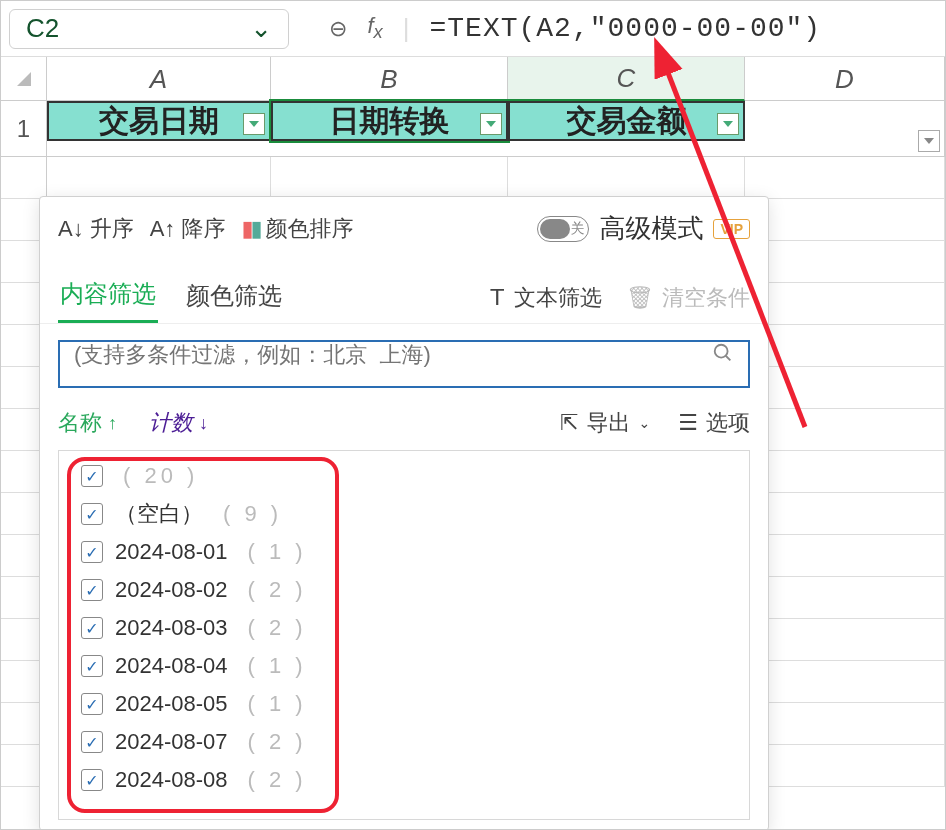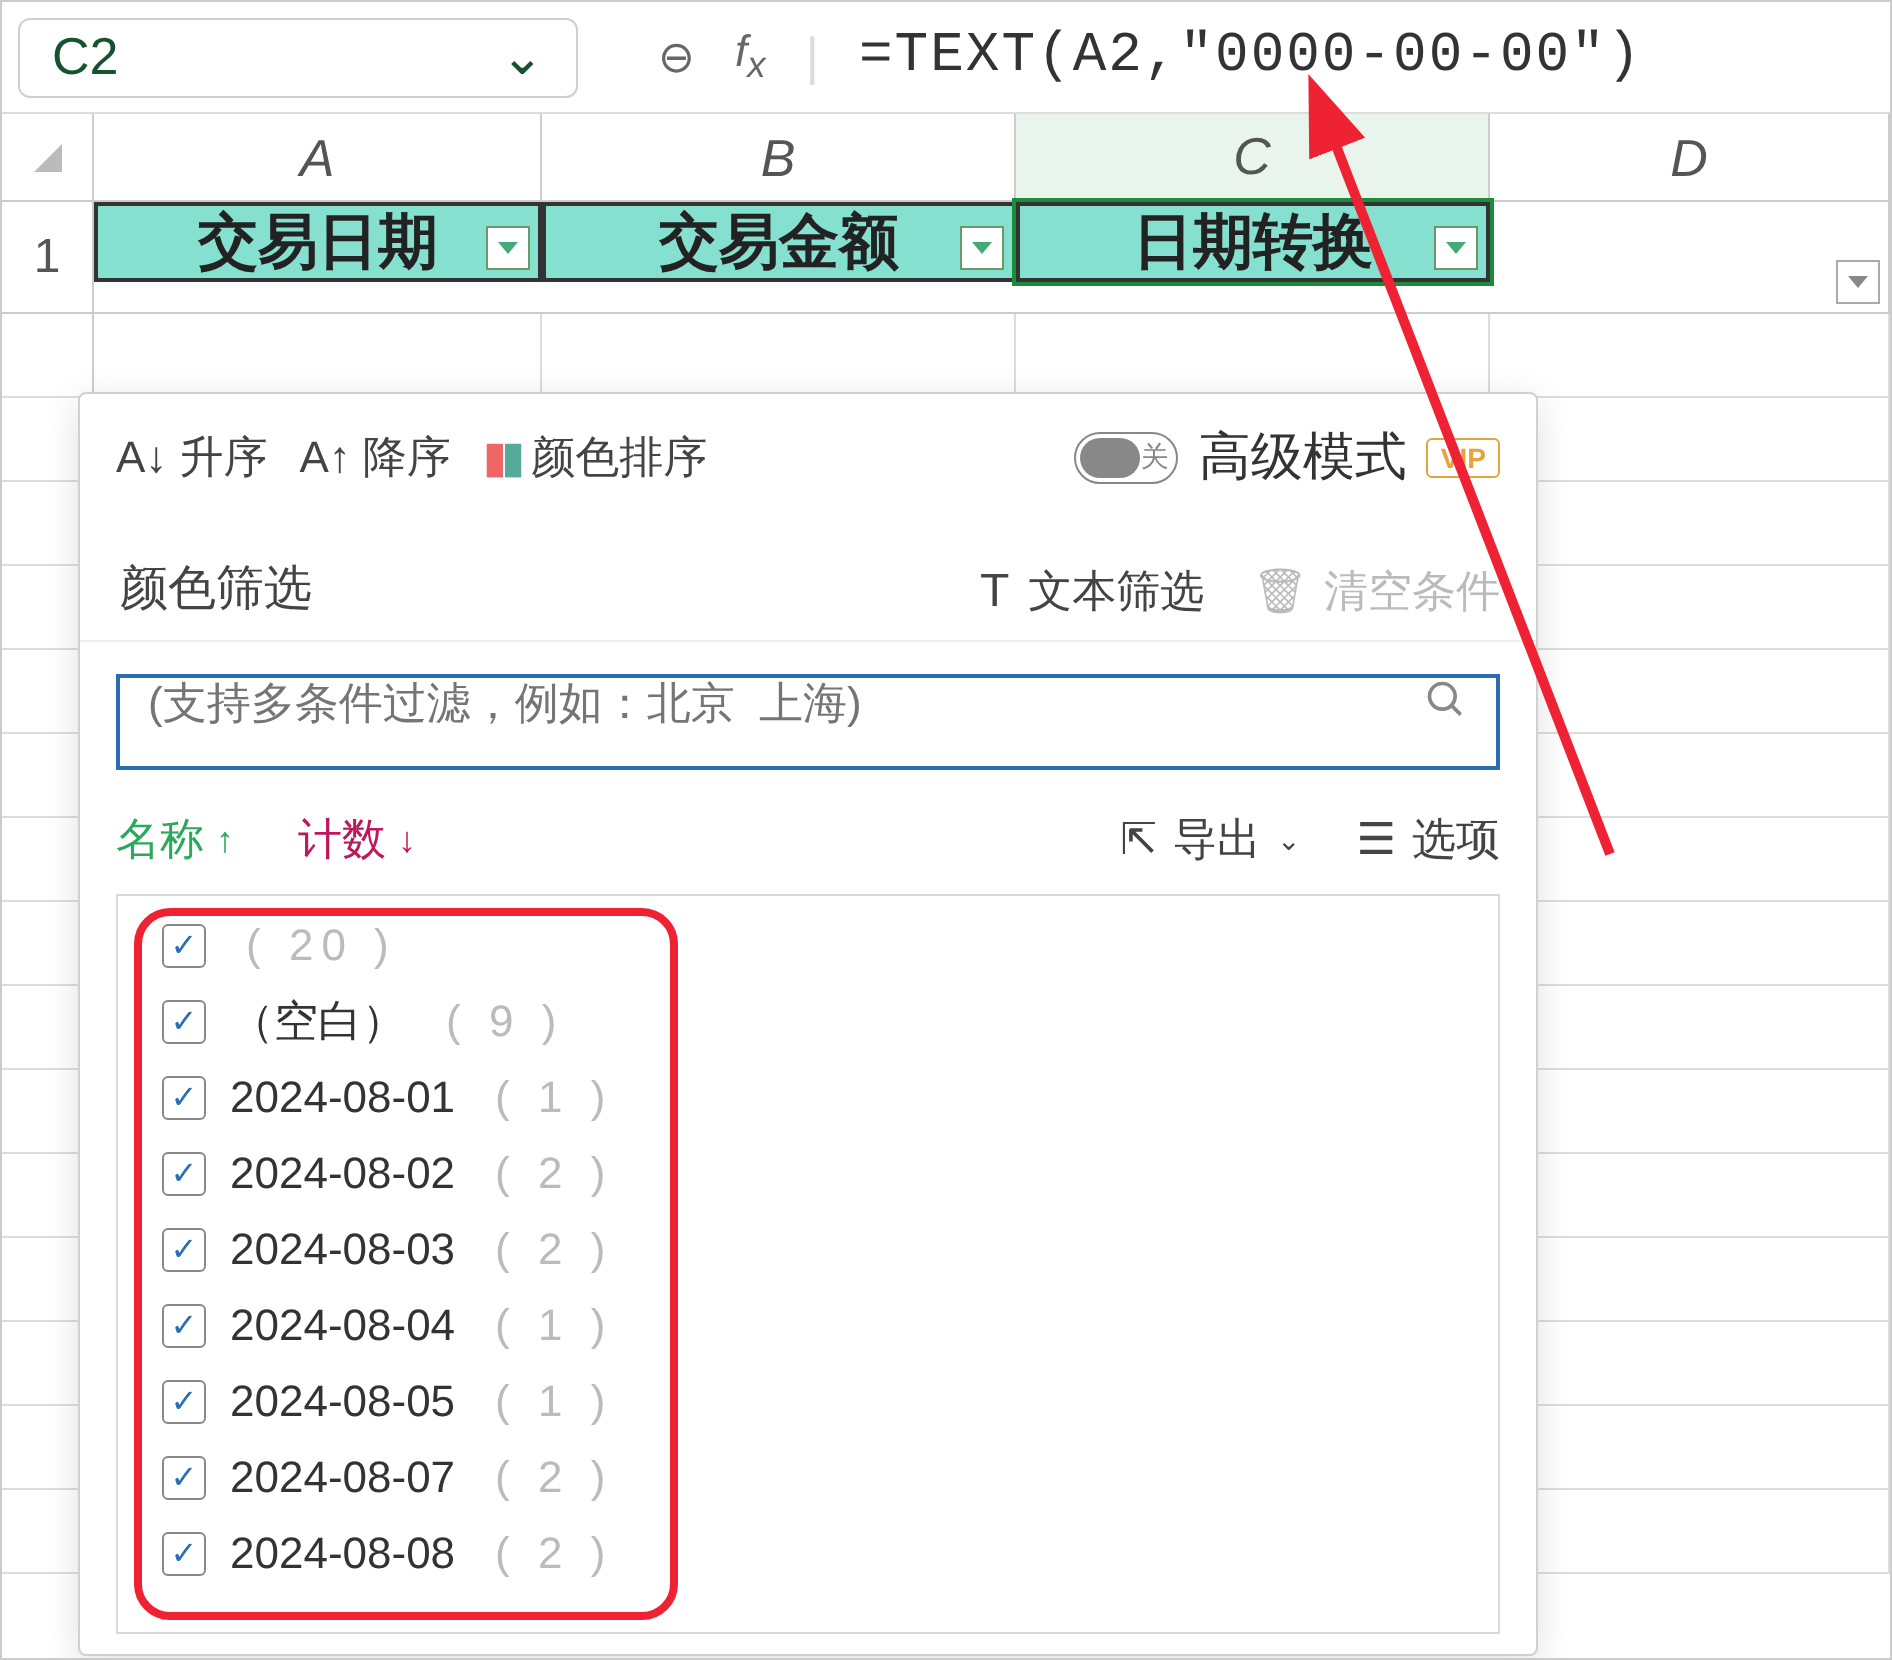--- a/index.html
+++ b/index.html
@@ -153,21 +153,21 @@
 .search-box input{
   flex:1; border:none; outline:none; font-size:22px; color:#bbb;
   background:transparent;
 }
 .mag{color:#888;font-size:22px;}
 .list-head{
   display:flex; align-items:center; padding:8px 18px; gap:32px;
 }
 .lh-item{display:flex;align-items:center;gap:6px;font-size:22px;}
 .lh-name{color:#2aa85c;}
-.lh-count{color:#be185d;}
+.lh-count{color:#4c1d95;font-style:italic;}
 .lh-arrow{font-size:18px;}
 .lh-right{margin-left:auto;display:flex;gap:28px;}
 .export-btn,.options-btn{display:flex;align-items:center;gap:8px;font-size:22px;color:#444;}
 .list-box{
   margin:4px 18px 0; border:1px solid #d8d8d8; height:370px;
   overflow:hidden; position:relative; padding:6px 0;
 }
 .red-box{
   position:absolute; left:8px; top:6px; width:272px; height:356px;
   border:4px solid #e23; border-radius:18px; pointer-events:none;
@@ -219,36 +219,36 @@
   <div class="row1">
     <div class="rh">1</div>
     <div class="hdcell A">
       <span>交易日期</span>
       <div class="filter-btn">
           <svg viewBox="0 0 10 10">
             <path d="M0 2 L10 2 L5 8 Z" fill="#4a7"></path>
           </svg>
         </div>
     </div>
+    <div class="hdcell C">
+      <span>日期转换</span>
+      <div class="filter-btn">
+          <svg viewBox="0 0 10 10">
+            <path d="M0 2 L10 2 L5 8 Z" fill="#4a7"></path>
+          </svg>
+        </div>
+    </div>
     <div class="hdcell B">
       <span>交易金额</span>
       <div class="filter-btn">
           <svg viewBox="0 0 10 10">
             <path d="M0 2 L10 2 L5 8 Z" fill="#4a7"></path>
           </svg>
         </div>
     </div>
-    <div class="hdcell C">
-      <span>日期转换</span>
-      <div class="filter-btn">
-          <svg viewBox="0 0 10 10">
-            <path d="M0 2 L10 2 L5 8 Z" fill="#4a7"></path>
-          </svg>
-        </div>
-    </div>
     <div class="cell-D">
       <div class="filter-btn" style="border-color:#aaa;">
           <svg viewBox="0 0 10 10">
             <path d="M0 2 L10 2 L5 8 Z" fill="#888"></path>
           </svg>
         </div>
     </div>
   </div>
   <div class="grid-rows">
     <div class="grow">
@@ -376,20 +376,21 @@
     <div class="toggle">
       <div class="switch">
         <span class="switch-label">关</span>
       </div>
       <span class="adv-label">高级模式</span>
       <span class="vip-badge">VIP</span>
     </div>
   </div>
 
   <div class="dd-tabs">
+    <div class="tab active">内容筛选</div>
     <div class="tab">颜色筛选</div>
     <div class="tab-right">
       <div class="txt-filter">
         <span>𝖳</span>
         <span>文本筛选</span>
       </div>
       <div class="clear-cond">
         <span>🗑</span>
         <span>清空条件</span>
       </div>

